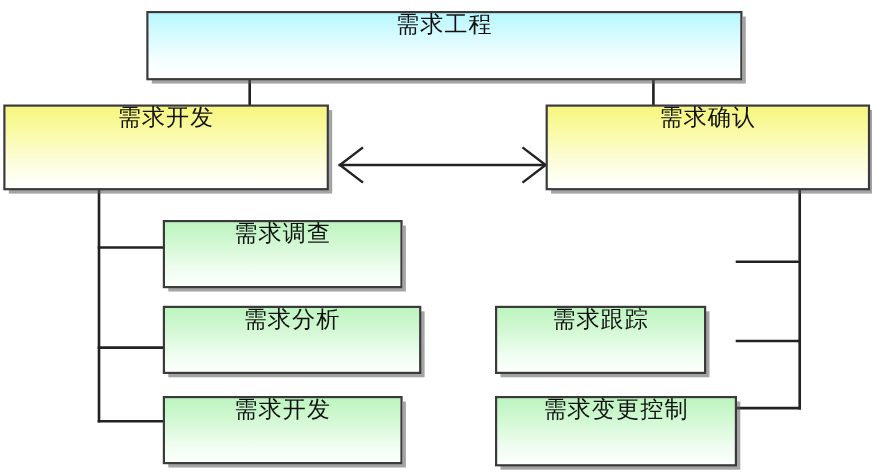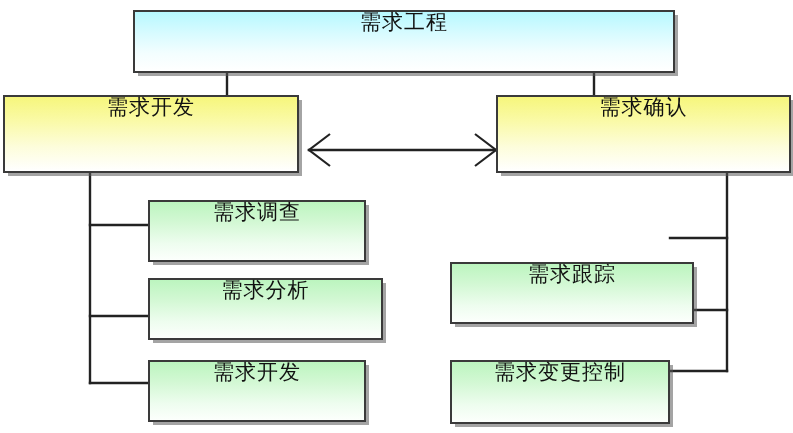--- a/index.html
+++ b/index.html
@@ -104,21 +104,21 @@
 
   <div class="node node-leaf" style="left:148px; top:278px; width:235px; height:62px;">
     <span class="label">需求分析</span>
   </div>
 
   <div class="node node-leaf" style="left:148px; top:360px; width:218px; height:62px;">
     <span class="label">需求开发</span>
   </div>
 
 
-  <div class="node node-leaf" style="left:450px; top:262px; width:244px; height:62px;">
+  <div class="node node-leaf" style="left:450px; top:278px; width:192px; height:62px;">
     <span class="label">需求跟踪</span>
   </div>
 
   <div class="node node-leaf" style="left:450px; top:360px; width:220px; height:64px;">
     <span class="label">需求变更控制</span>
   </div>
 
 </div>
 
 </body></html>

